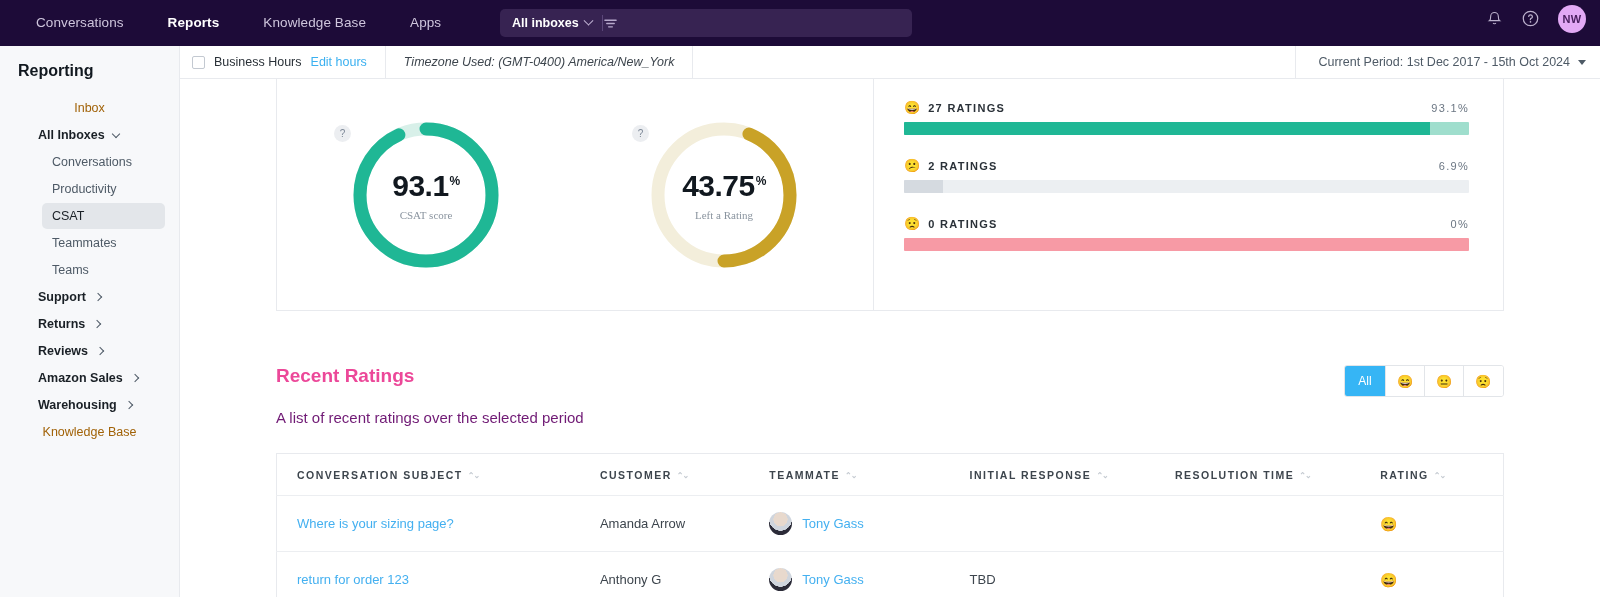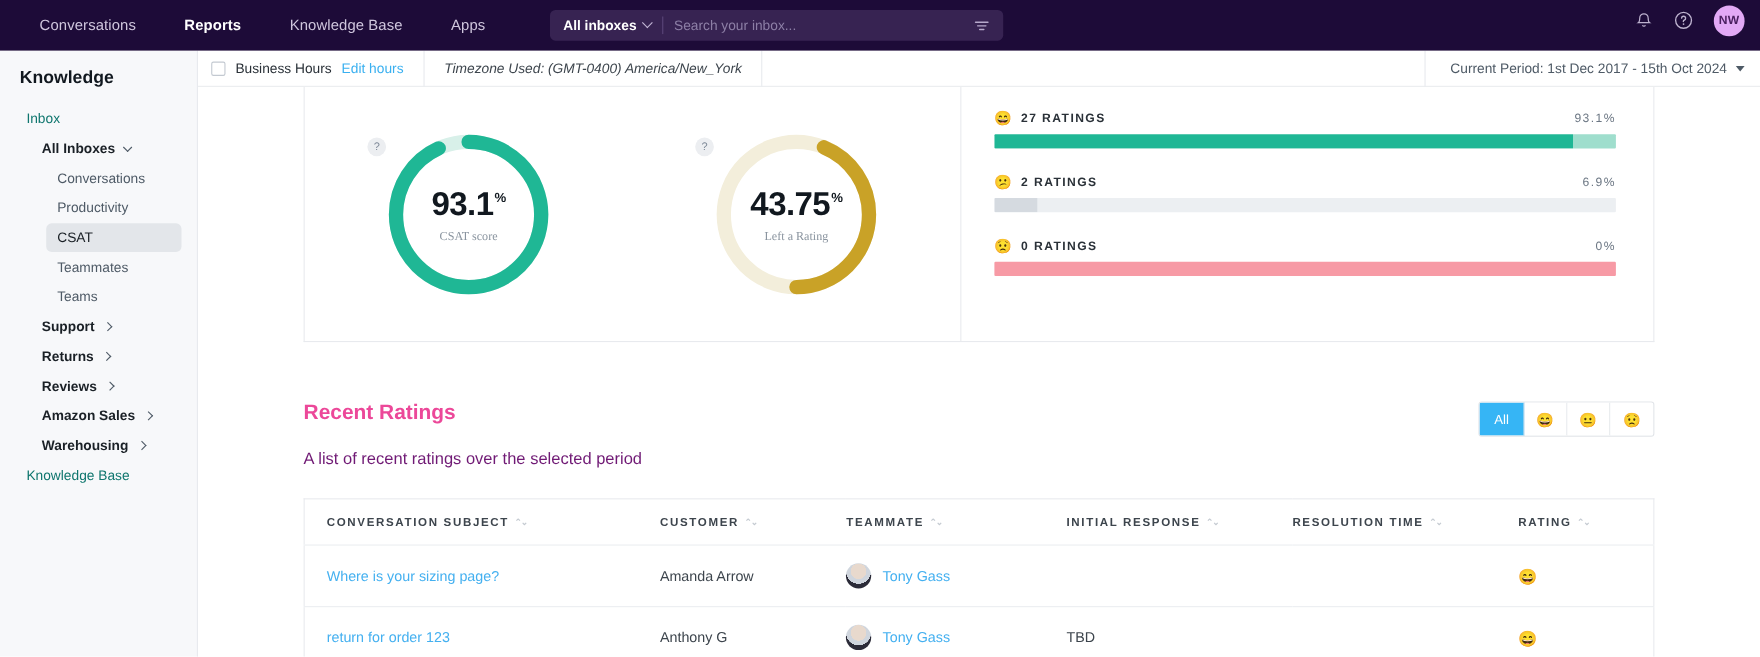--- a/index.html
+++ b/index.html
@@ -71,21 +71,21 @@
   .side-title {
     font-size: 16px; font-weight: bold; color: #11181f;
     padding: 0 18px 14px 18px;
   }
   .side-item {
     font-size: 12.5px; color: #2a3138;
     padding: 6px 10px; margin: 1px 14px; border-radius: 5px;
     cursor: pointer; display: flex; align-items: center; gap: 5px;
     white-space: nowrap;
   }
-  .side-item.lvl0 { margin-left: 14px; font-weight: normal; color: #0f766e; }
+  .side-item.lvl0 { margin-left: 14px; font-weight: normal; color: #a16207; justify-content: center; }
   .side-item.lvl1 { margin-left: 28px; font-weight: bold; color: #1a2026; }
   .side-item.lvl2 { margin-left: 42px; color: #4e5a66; }
   .side-item.selected { background: #e3e6ea; color: #1a2026; }
   .caret-d { width: 6px; height: 6px; border-right: 1.3px solid #4e5a66; border-bottom: 1.3px solid #4e5a66;
              transform: rotate(45deg); margin-left: 3px; margin-bottom: 3px; }
   .caret-r { width: 6px; height: 6px; border-right: 1.3px solid #4e5a66; border-bottom: 1.3px solid #4e5a66;
              transform: rotate(-45deg); margin-left: 4px; }
 
   
   .main { flex: 1; display: flex; flex-direction: column; background: #ffffff; min-width: 0; }
@@ -199,21 +199,20 @@
       <div class="topnav-link">Knowledge Base</div>
       <div class="topnav-link">Apps</div>
     </div>
 
   <div class="searchwrap">
     <div class="inbox-select">
       <span>All inboxes</span>
       <span class="chev"></span>
     </div>
     <div class="search-div"></div>
-    <input class="search-input" type="text" placeholder="Search your inbox..." style="">
     <span class="filter-icon">
       <svg width="15" height="15" viewBox="0 0 16 16">
           <g stroke="#b7a9cc" stroke-width="1.4" stroke-linecap="round">
         <line x1="2" y1="4.5" x2="14" y2="4.5"></line>
             <line x1="4" y1="8" x2="12" y2="8"></line>
             <line x1="6" y1="11.5" x2="10" y2="11.5"></line>
       </g>
         </svg>
     </span>
   </div>
@@ -232,21 +231,21 @@
         <circle cx="10" cy="13.6" r=".85" fill="#bdb2ce" stroke="none"></circle>
       </svg>
     </span>
     <span class="avatar-nw">NW</span>
   </div>
 </div>
 
 <div class="body">
 
   <div class="sidebar">
-    <div class="side-title">Knowledge</div>
+    <div class="side-title">Reporting</div>
     <div id="side-items">
         <div class="side-item lvl0">
           <span>Inbox</span>
         </div>
         <div class="side-item lvl1">
           <span>All Inboxes</span>
           <span class="caret-d"></span>
         </div>
         <div class="side-item lvl2">
           <span>Conversations</span>

